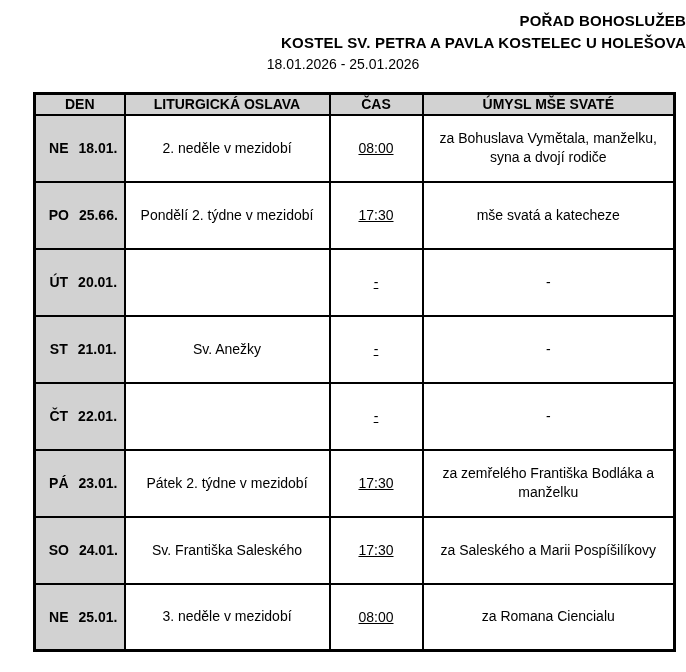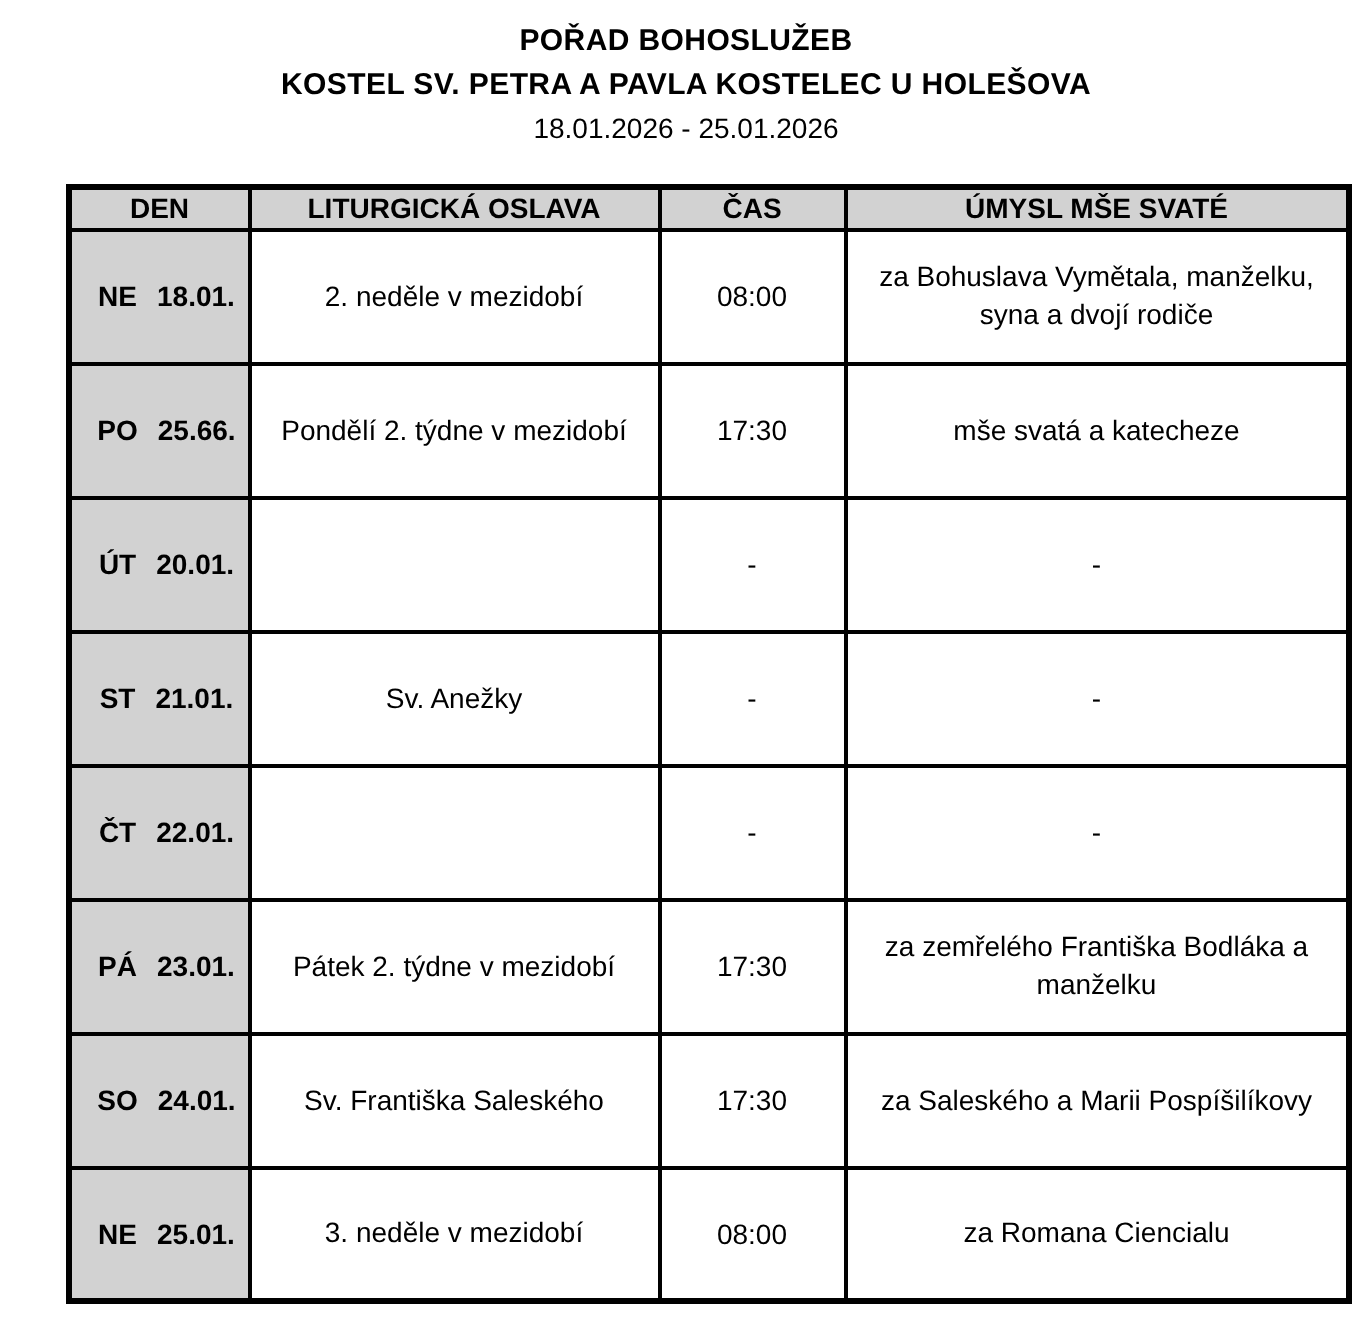--- a/index.html
+++ b/index.html
@@ -16,20 +16,21 @@
   }
   .title-block {
     text-align: center;
     padding-top: 10px;
     line-height: 22px;
   }
   .title-line {
     font-size: 15px;
     font-weight: bold;
     letter-spacing: 0.2px;
+    text-align: right;
   }
   .date-line {
     font-size: 14px;
     font-weight: normal;
     line-height: 21px;
   }
   table.schedule {
     position: absolute;
     left: 33px;
     top: 92px;
@@ -59,21 +60,21 @@
   }
   td.day-cell {
     background: var(--day-cell-bg, #d2d2d2);
     font-weight: bold;
     text-align: left;
     padding-left: 7px;
     white-space: nowrap;
   }
   td.day-cell .date { margin-left: 10px; }
   td.celebration-cell { padding: 2px 9px; line-height: 19px; margin-left: 24px; }
-  td.time-cell { padding: 14px 2px; }
+  td.time-cell { padding: 14px 2px; text-decoration: underline; }
   td.intention-cell { padding: 2px 3px; line-height: 19px; }
 </style>
 </head>
 <body>
 
 <div class="title-block">
   <div class="title-line">POŘAD BOHOSLUŽEB</div>
   <div class="title-line">KOSTEL SV. PETRA A PAVLA KOSTELEC U HOLEŠOVA</div>
   <div class="date-line">18.01.2026 - 25.01.2026</div>
 </div>

